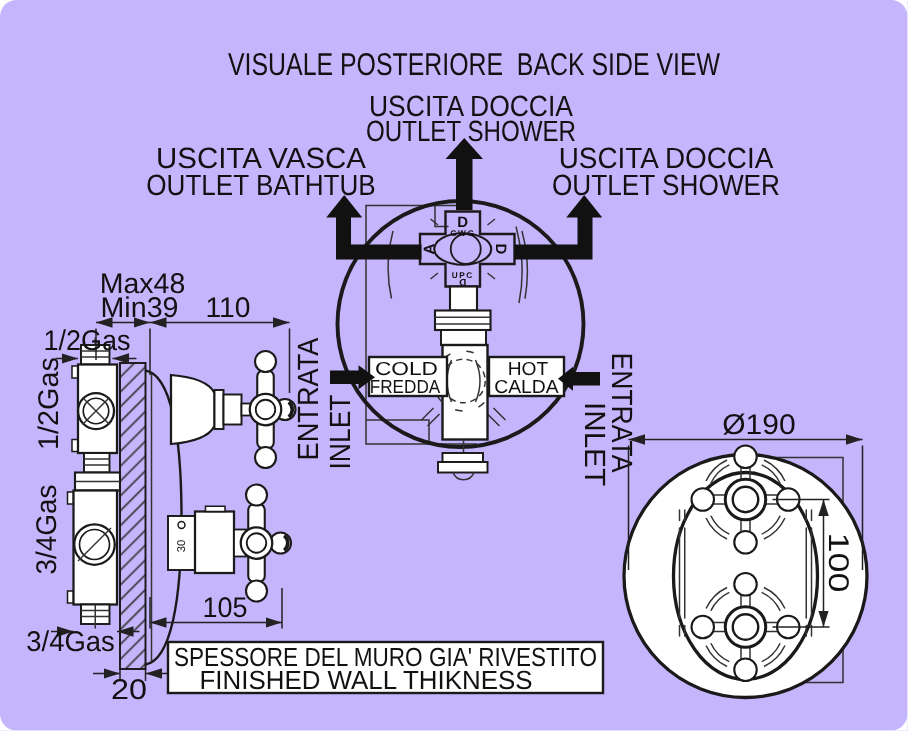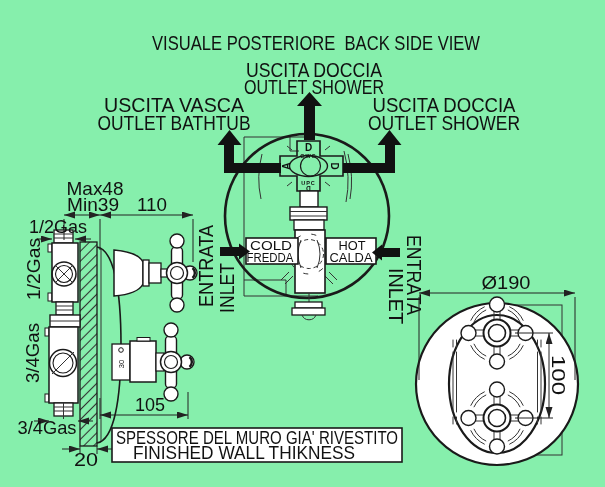--- a/index.html
+++ b/index.html
@@ -1,16 +1,16 @@
 <!DOCTYPE html>
 <html><head>
 <meta charset="utf-8">
 <style>
   html,body{margin:0;padding:0;background:#fff;}
-  .stage{position:relative;width:605px;height:487px;background:#86efac;overflow:hidden;}
+  .stage{position:relative;width:605px;height:487px;background:#c4b5fd;overflow:hidden;border-radius:11px;}
   svg{position:absolute;left:0;top:0;}
   svg text{font-family:"Liberation Sans","DejaVu Sans",sans-serif;fill:#111;}
   .ln{stroke:#1a1a1a;fill:none;}
   .thin{stroke:#333;stroke-width:1;fill:none;}
   .dim{stroke:#222;stroke-width:1;fill:none;}
   .wfill{fill:#fff;}
 </style>
 </head>
 <body>
 

